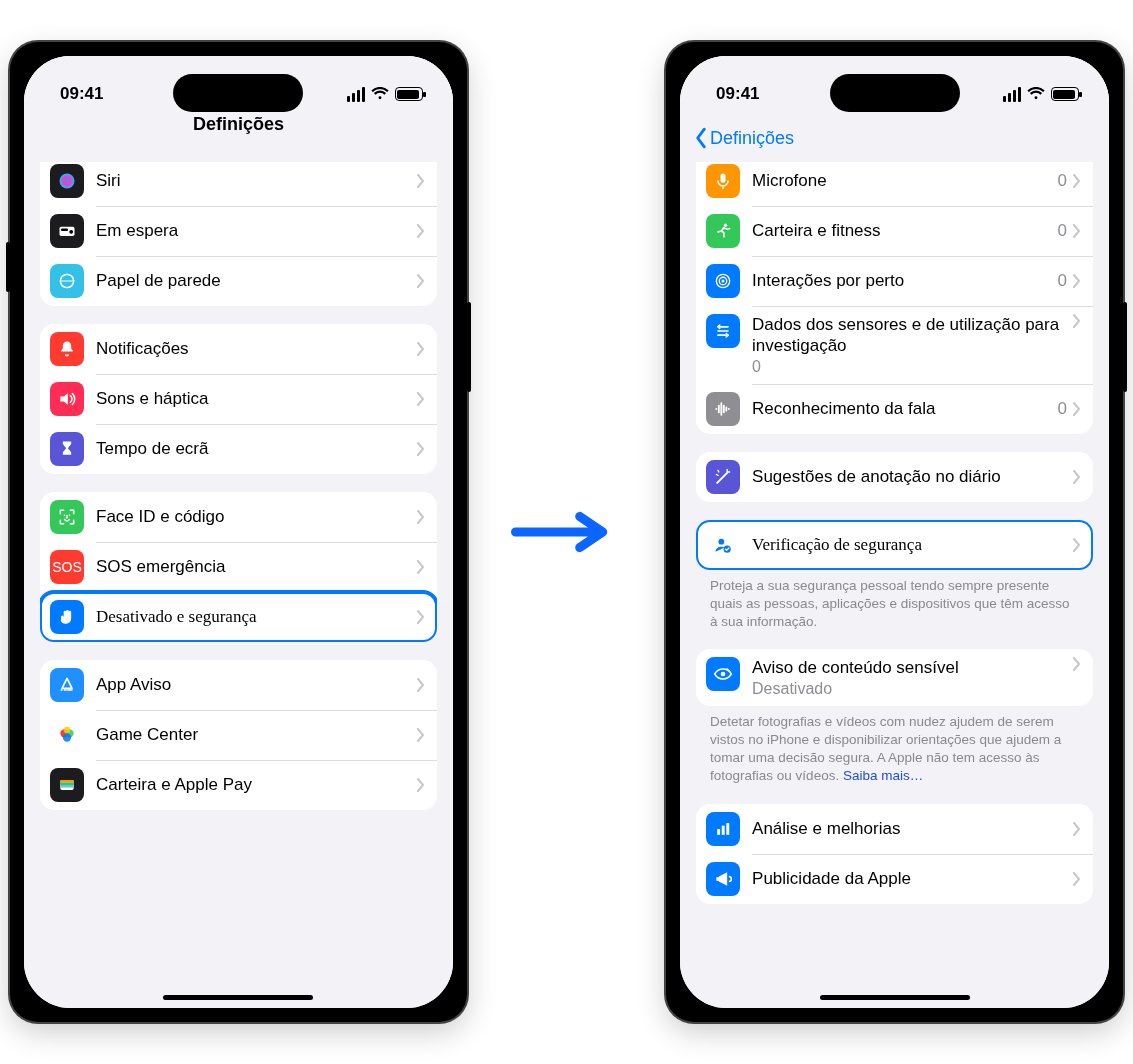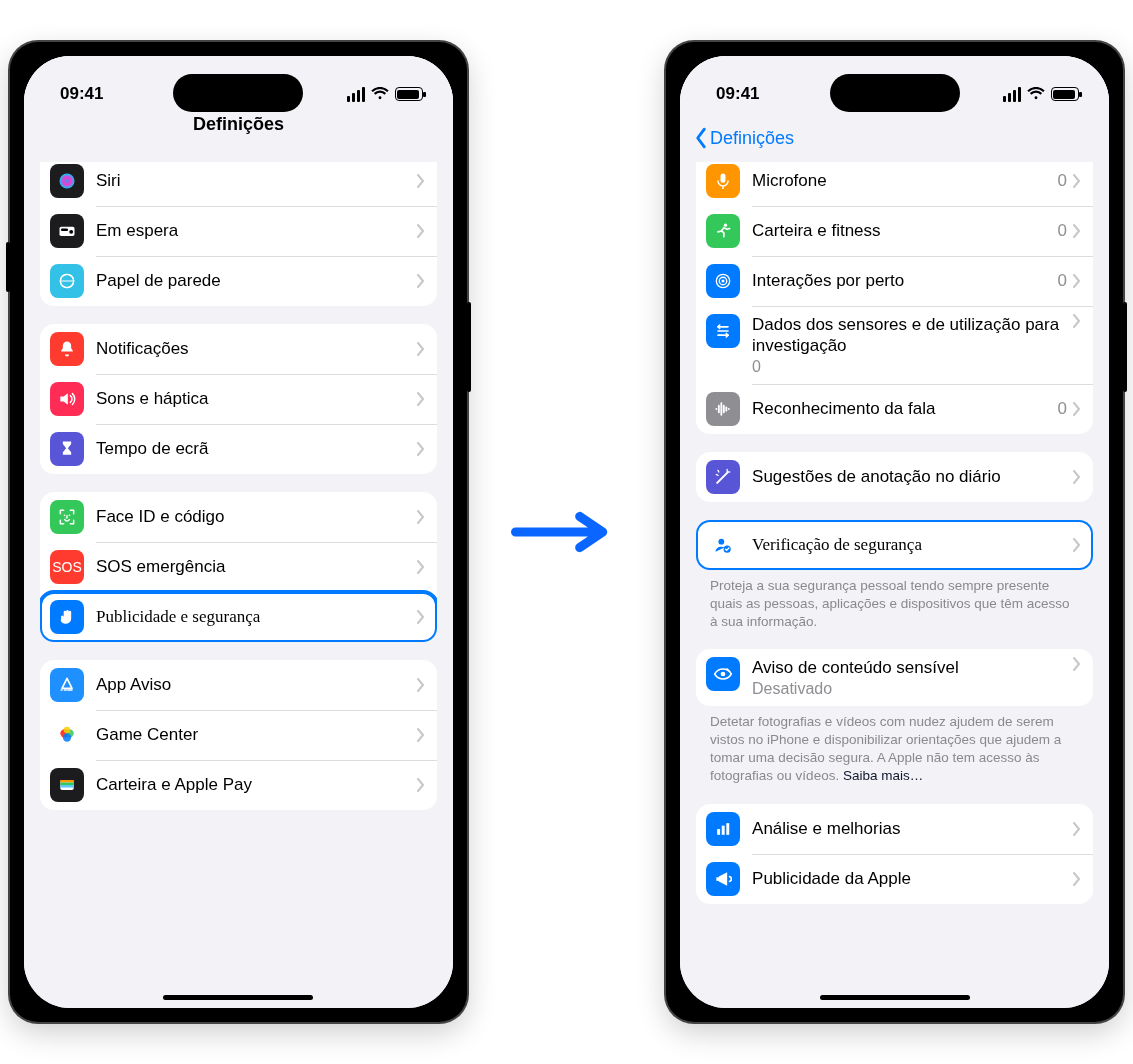--- a/index.html
+++ b/index.html
@@ -133,21 +133,21 @@
   .sub { font-size:16px; color:#8e8e93; line-height:1.2; }
   .detail { font-size:17px; color:#8e8e93; margin-right:6px;}
   .chev { color:#c7c7cc; flex:0 0 auto; display:flex; align-items:center;}
   .chev svg { width:8px; height:14px; }
   .footer {
     font-size: 13.5px;
     color: #8a8a8e;
     padding: 7px 14px 0 14px;
     line-height: 1.35;
   }
-  .footer a { color:#0f172a; text-decoration:none;}
+  .footer a { color:#1d4ed8; text-decoration:none;}
   .highlight {
     position: relative;
     border-radius: 14px;
     font-family: Liberation Serif, serif;
   }
   .highlight::after {
     content:"";
     position:absolute;
     inset:-2px;
     border:4px solid #007aff;
@@ -335,21 +335,21 @@
                 </span>
               </div>
               <div class="highlight">
                 <div class="row">
                   <span class="icon" style="background:#007aff;">
                     <svg viewBox="0 0 24 24">
                       <path d="M8 12V6a1.5 1.5 0 113 0v5-6a1.5 1.5 0 113 0v6-5a1.5 1.5 0 113 0v8a6 6 0 01-6 6h-1a6 6 0 01-5.5-3.6L5 12.5A1.5 1.5 0 017.6 11L8 12z" fill="#fff"></path>
                     </svg>
                   </span>
                   <div class="row-main">
-                    <div class="label">Publicidade e segurança</div>
+                    <div class="label">Desativado e segurança</div>
                   </div>
                   <span class="chev">
                     <svg viewBox="0 0 8 14">
                       <path d="M1 1l5 6-5 6" stroke="#c7c7cc" stroke-width="2" fill="none" stroke-linecap="round" stroke-linejoin="round"></path>
                     </svg>
                   </span>
                 </div>
               </div>
             </div>
             <div class="group">

